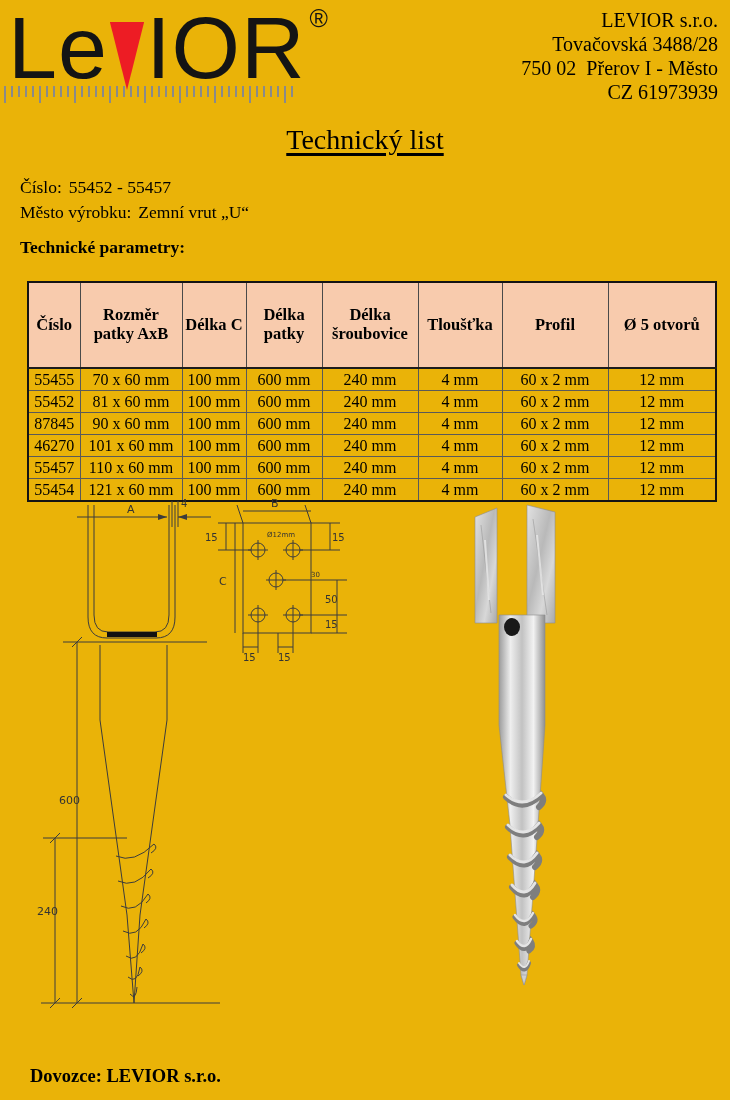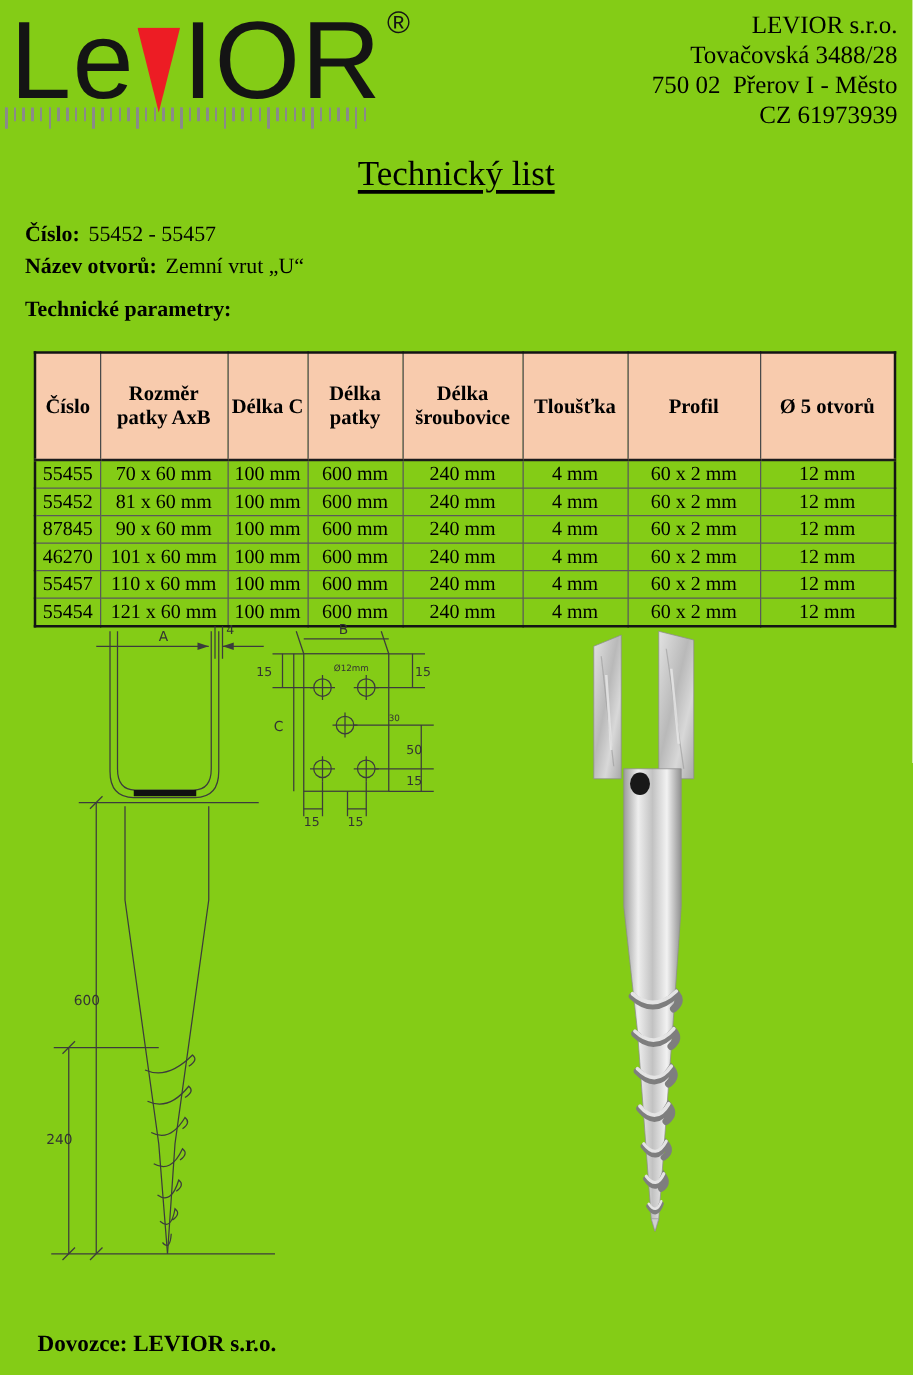--- a/index.html
+++ b/index.html
@@ -1,16 +1,16 @@
 <!DOCTYPE html>
 <html><head>
 <meta charset="utf-8">
 <style>
   html,body{margin:0;padding:0;background:#fff;}
-  .page{position:relative;width:730px;height:1100px;background:#84cc16;overflow:hidden;
+  .page{position:relative;width:730px;height:1100px;background:#eab308;overflow:hidden;
         font-family:"Liberation Serif", serif;color:#000;}
 
   
   .logo{position:absolute;left:8px;top:2px;width:320px;height:102px;}
   .logo-row{display:flex;align-items:flex-end;height:84px;}
   .logo-txt{font-family:"Liberation Sans", sans-serif;font-size:88px;line-height:76px;
             font-weight:400;color:#141414;letter-spacing:1px;}
   .logo-tri{display:inline-block;width:58px;height:68px;margin:0 2px -4px 2px;
             background:#ED1C24;clip-path:polygon(0 0,100% 0,50% 100%);}
   .logo-reg{font-family:"Liberation Sans", sans-serif;font-size:25px;color:#141414;
@@ -26,21 +26,21 @@
   .address{position:absolute;right:12px;top:8px;text-align:right;
            font-size:20px;line-height:24px;}
 
   
   .doc-title{position:absolute;left:0;right:0;top:124px;text-align:center;
              font-size:28px;font-weight:normal;
              text-decoration:underline;text-decoration-thickness:2.5px;text-underline-offset:4px;}
 
   
   .fields{position:absolute;left:20px;top:175px;font-size:17.5px;line-height:25px;}
-  .fields .lbl{font-weight:bold;}
+  .fields .lbl{font-weight:normal;}
   .fields .val{margin-left:7px;}
   .params-heading{position:absolute;left:20px;top:237px;font-size:17.5px;font-weight:bold;}
 
   
   table.params{position:absolute;left:27px;top:281px;width:688px;
                border-collapse:collapse;table-layout:fixed;
                border:2px solid #141414;font-size:16px;}
   table.params th{background:#F8CBAD;font-weight:bold;font-size:16.5px;
                   border:1px solid #4a4a4a;border-bottom:2px solid #1c1c1c;
                   height:50px;vertical-align:middle;text-align:center;padding:17px 2px;line-height:1.15;}
@@ -79,21 +79,21 @@
     <div>CZ 61973939</div>
   </div>
 
   <div class="doc-title">Technický list</div>
 
   <div class="fields">
     <div>
       <span class="lbl">Číslo:</span><span class="val">55452 - 55457</span>
     </div>
     <div>
-      <span class="lbl">Název otvorů:</span><span class="val">Zemní vrut „U“</span>
+      <span class="lbl">Město výrobku:</span><span class="val">Zemní vrut „U“</span>
     </div>
   </div>
   <div class="params-heading">Technické parametry:</div>
 
   <table class="params">
     <colgroup>
       <col style="width:52px">
         <col style="width:102px">
         <col style="width:64px">
         <col style="width:76px">

